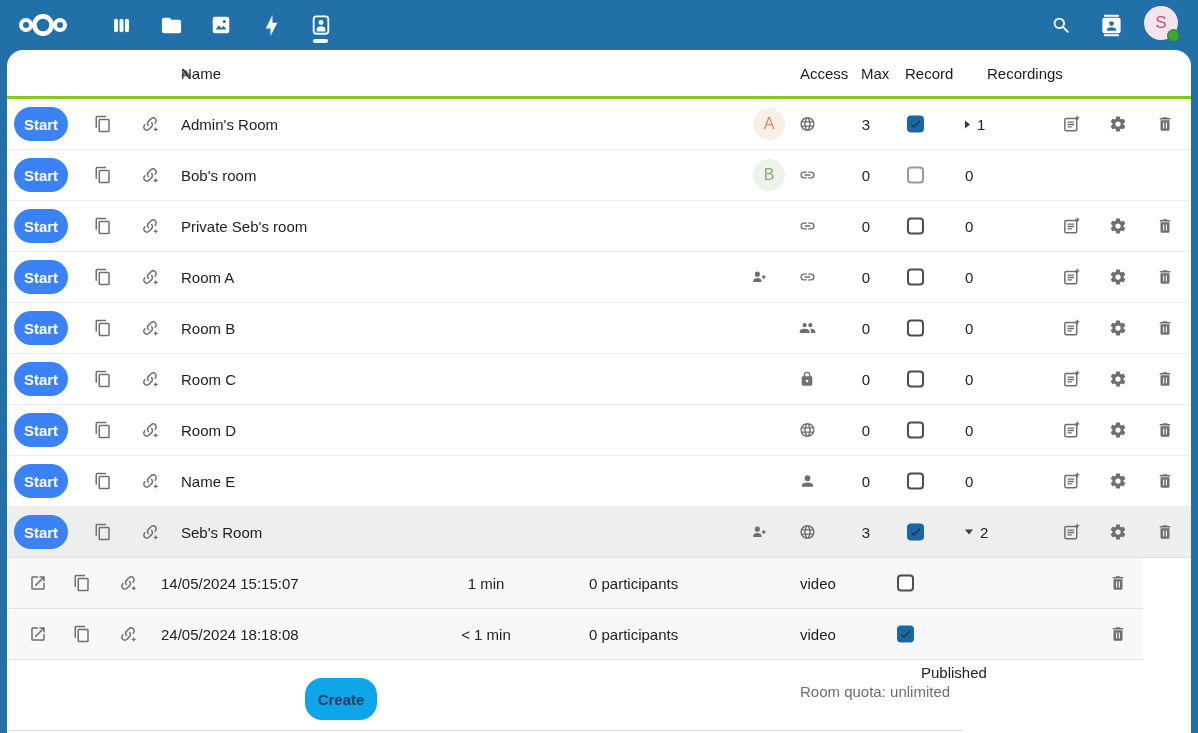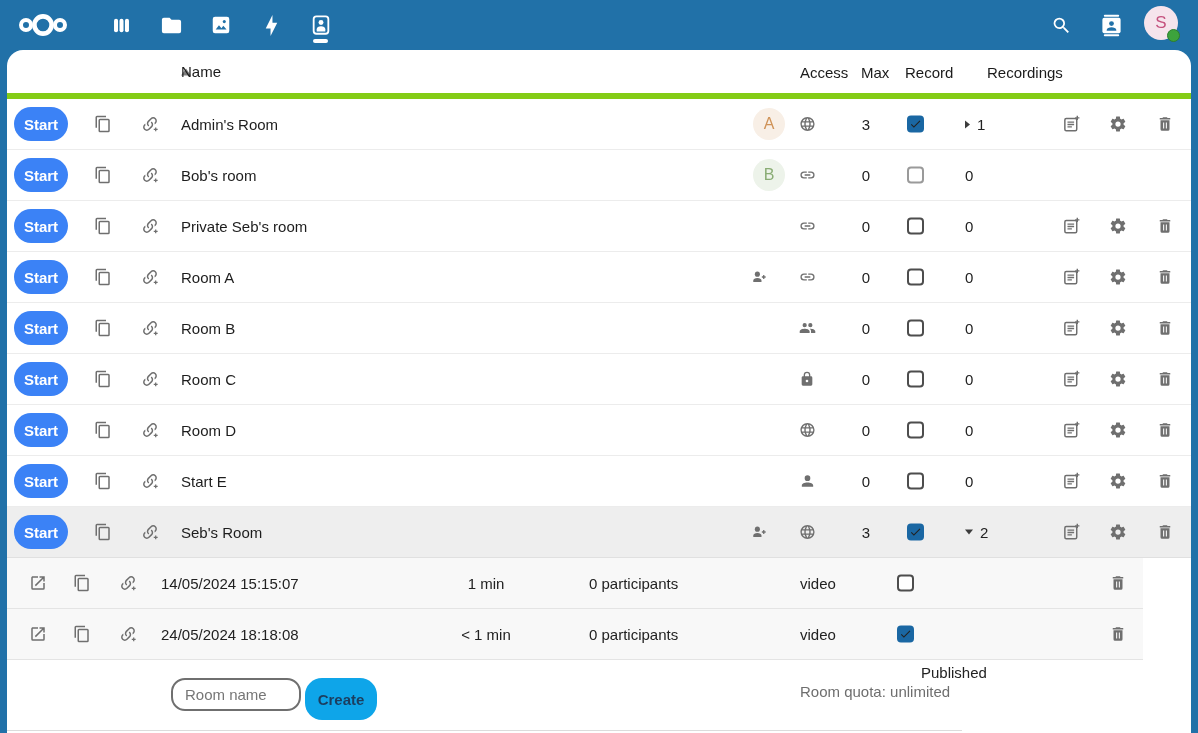--- a/index.html
+++ b/index.html
@@ -13,21 +13,21 @@
   .logo { left:18px; }
   .app-ic { width:44px; height:44px; border-radius:8px; }
   .active-underline { position:absolute; left:313px; top:39px; width:15px; height:4px; border-radius:2px; background:#fff; }
   .avatar-top { position:absolute; left:1144px; top:6px; width:34px; height:34px; border-radius:50%;
     background:#f6e4ec; color:#c5517e; font-size:17px; display:flex; align-items:center; justify-content:center; cursor:pointer; }
   .status-dot { position:absolute; right:-2px; bottom:-2px; width:13px; height:13px; border-radius:50%; background:#3da33c; border:1px solid #2d7d2e; }
 
   
   .content { position:absolute; left:7px; right:7px; top:50px; bottom:0; background:#fff; border-radius:16px 16px 0 0; }
 
-  .hdr { position:relative; height:49px; border-bottom:6px solid #84cc16; }
+  .hdr { position:relative; height:49px; border-bottom:3px solid #84cc16; }
   .hdr span { position:absolute; top:50%; transform:translateY(-50%); color:#1b1b1b; cursor:pointer; }
   .h-name { left:174px; display:flex; align-items:center; gap:7px; }
   .h-access { left:793px; } .h-max { left:854px; } .h-record { left:898px; } .h-recs { left:964px;margin-left:16px; }
   .tri-up { width:0; height:0; border-left:5px solid transparent; border-right:5px solid transparent; border-bottom:7px solid #7d7d7d; display:inline-block; }
 
   .row { position:relative; height:51px; border-bottom:1px solid #ececec; background:#fff; }
   .row.hl { background:#eeeeee; border-bottom:1px solid #e0e0e0; }
   .row > * { position:absolute; top:50%; transform:translateY(-50%); }
 
   .btn-start { left:7px; width:54px; height:34px; border:none; border-radius:17px; background:#3b82f6; color:#fff;
@@ -506,21 +506,21 @@
       <span class="ic p-copy">
           <svg width="18" height="18">
             <use href="#i-copy"></use>
           </svg>
         </span>
       <span class="ic p-link">
           <svg width="18" height="18">
             <use href="#i-linkplus"></use>
           </svg>
         </span>
-      <span class="p-name">Start E</span>
+      <span class="p-name">Name E</span>
       <span class="ic static p-access">
           <svg width="17" height="17">
             <use href="#i-user"></use>
           </svg>
         </span>
       <span class="p-max">0</span>
       <span class="checkbox p-record"></span>
       <span class="p-recs" style="cursor:default">
           <span>0</span>
         </span>
@@ -650,18 +650,17 @@
           </span>
         <span class="r-publabel">Published</span>
         <span class="ic r-trash">
             <svg width="18" height="18">
               <use href="#i-trash"></use>
             </svg>
           </span>
       </div>
     </div>
 
-    <input class="footer-input" type="text" placeholder="Room name" style="">
     <button class="btn-create">Create</button>
     <span class="quota">Room quota: unlimited</span>
     <div class="bottom-line"></div>
   </div>
 </div>
 
 </body></html>

